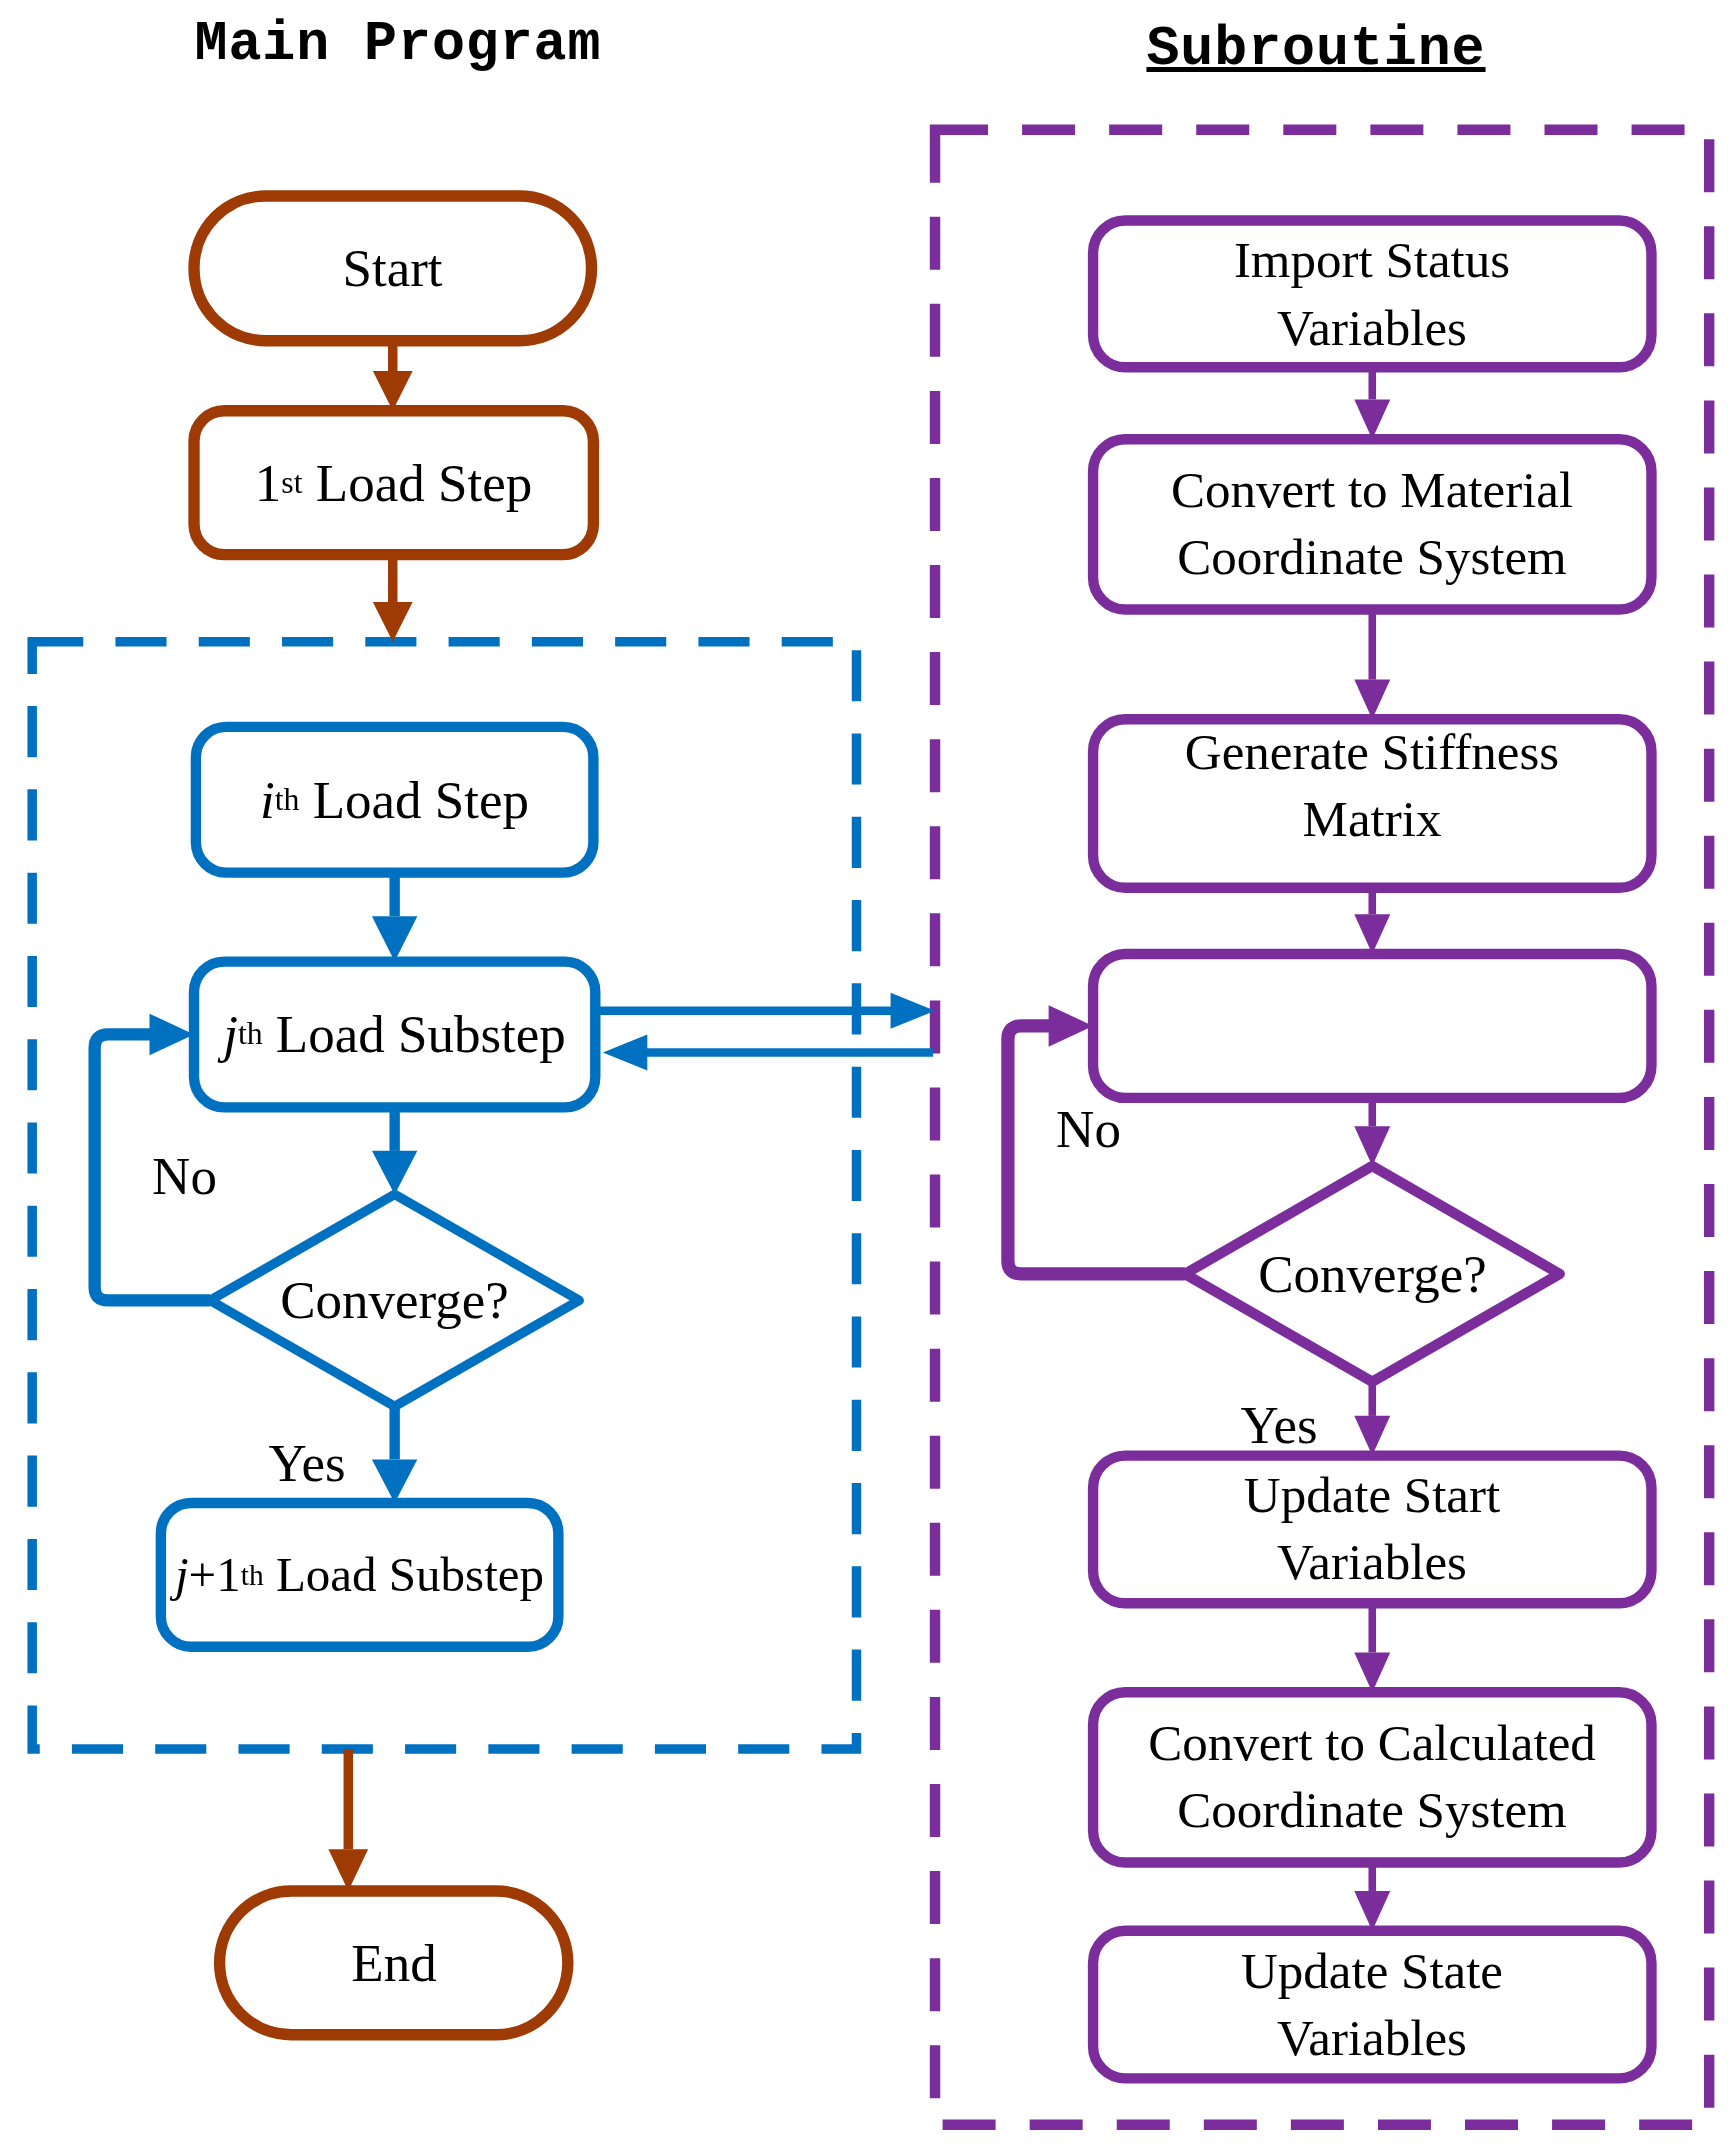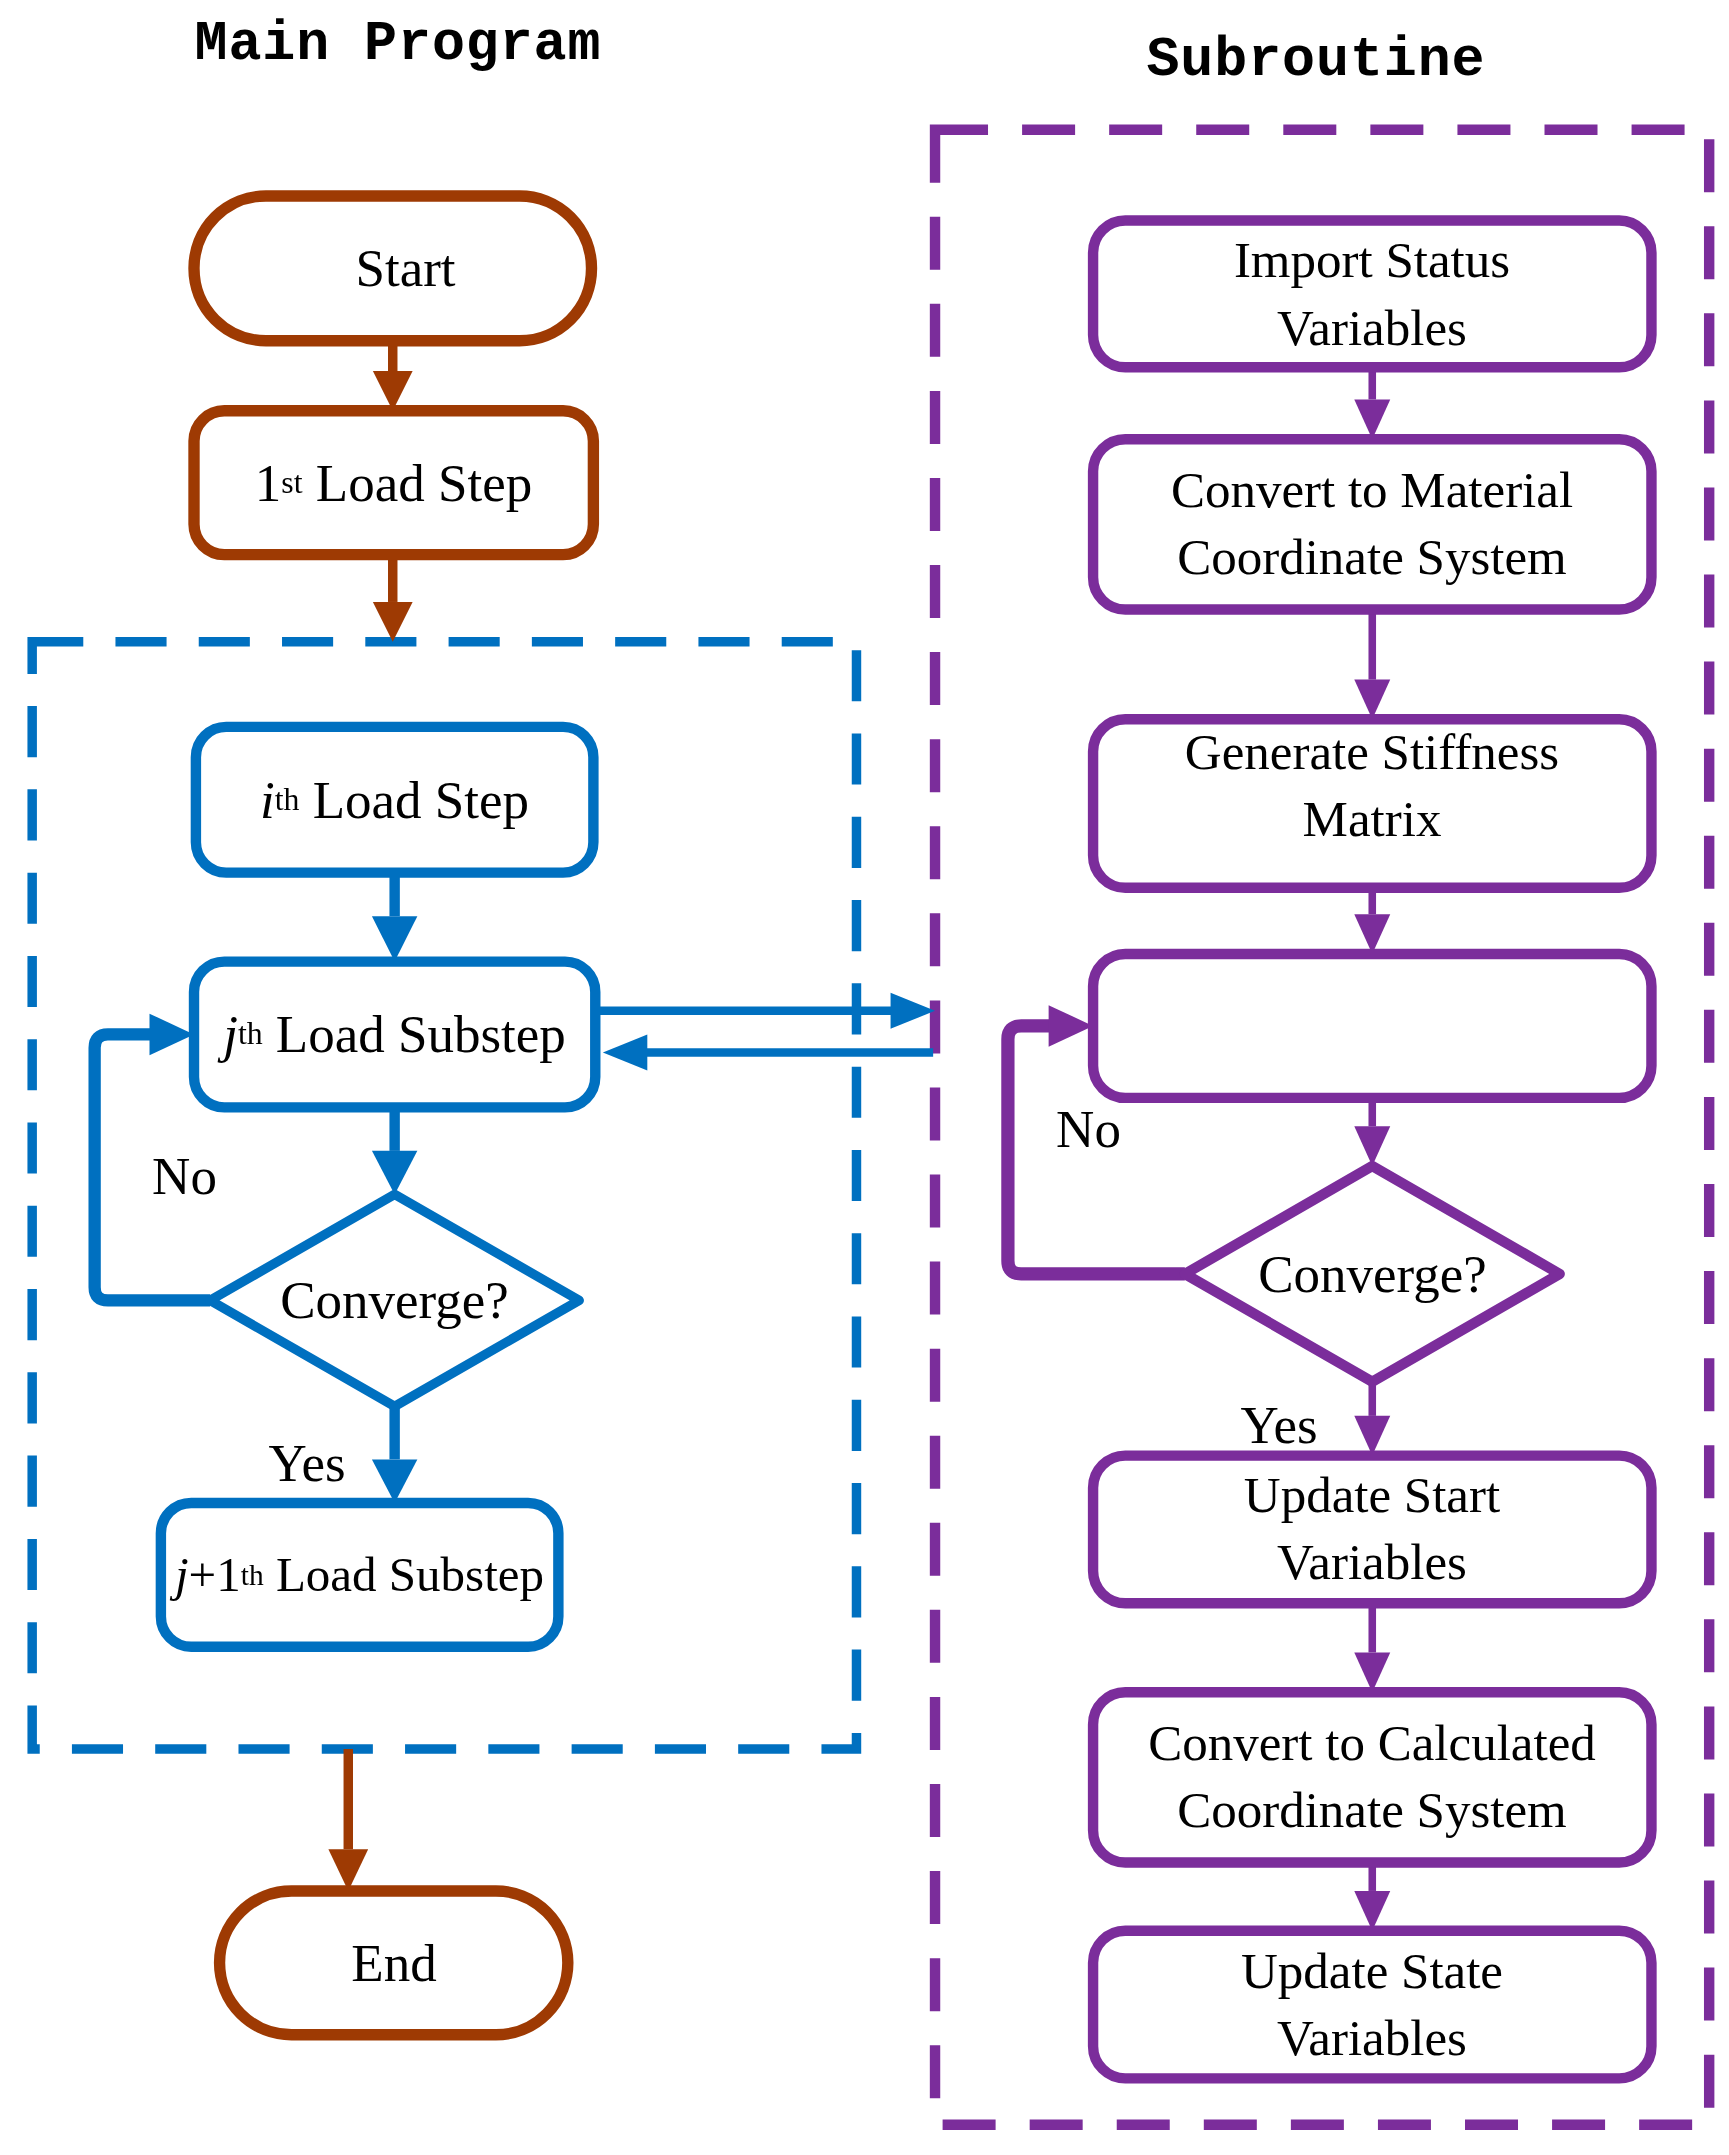--- a/index.html
+++ b/index.html
@@ -116,23 +116,23 @@
     <rect x="1155" y="464" width="590" height="180" rx="34" class="wf sp" stroke-width="11"></rect>
     <rect x="1155" y="760" width="590" height="178" rx="34" class="wf sp" stroke-width="11"></rect>
     <rect x="1155" y="1008" width="590" height="152" rx="34" class="wf sp" stroke-width="11"></rect>
     <polygon points="1450,1232 1648,1346 1450,1460 1252,1346" class="wf sp rj" stroke-width="11"></polygon>
     <rect x="1155" y="1538" width="590" height="156" rx="34" class="wf sp" stroke-width="11"></rect>
     <rect x="1155" y="1788" width="590" height="180" rx="34" class="wf sp" stroke-width="11"></rect>
     <rect x="1155" y="2040" width="590" height="156" rx="34" class="wf sp" stroke-width="11"></rect>
   </svg>
 
   <div class="txt title" style="left:114px;top:7.6px;width:568px;height:74px;">Main Program</div>
-  <div class="txt title" style="left:1032px;top:23px;width:568px;height:74px;">Subroutine</div>
+  <div class="txt title" style="left:1032px;top:12px;width:568px;height:74px;text-decoration:underline;">Subroutine</div>
 
-  <div class="txt serif1" style="left:207px;top:196px;width:397px;height:145px;">Start</div>
+  <div class="txt serif1" style="left:194px;top:196px;width:397px;height:145px;">Start</div>
 
   <div class="txt serif1" style="left:194px;top:411px;width:399px;height:144px;"><span>1</span><sup>st</sup><span> Load Step</span></div>
 
   <div class="txt serif1" style="left:196px;top:727px;width:397px;height:146px;"><span class="it">i</span><sup>th</sup><span> Load Step</span></div>
 
   <div class="txt serif1" style="left:194px;top:961px;width:401px;height:146px;"><span class="it">j</span><sup>th</sup><span> Load Substep</span></div>
 
   <div class="txt serif1" style="left:210px;top:1194px;width:369px;height:212px;">Converge?</div>
 
   <div class="txt lbl" style="left:123px;top:1140px;width:123px;height:71px;">No</div>

